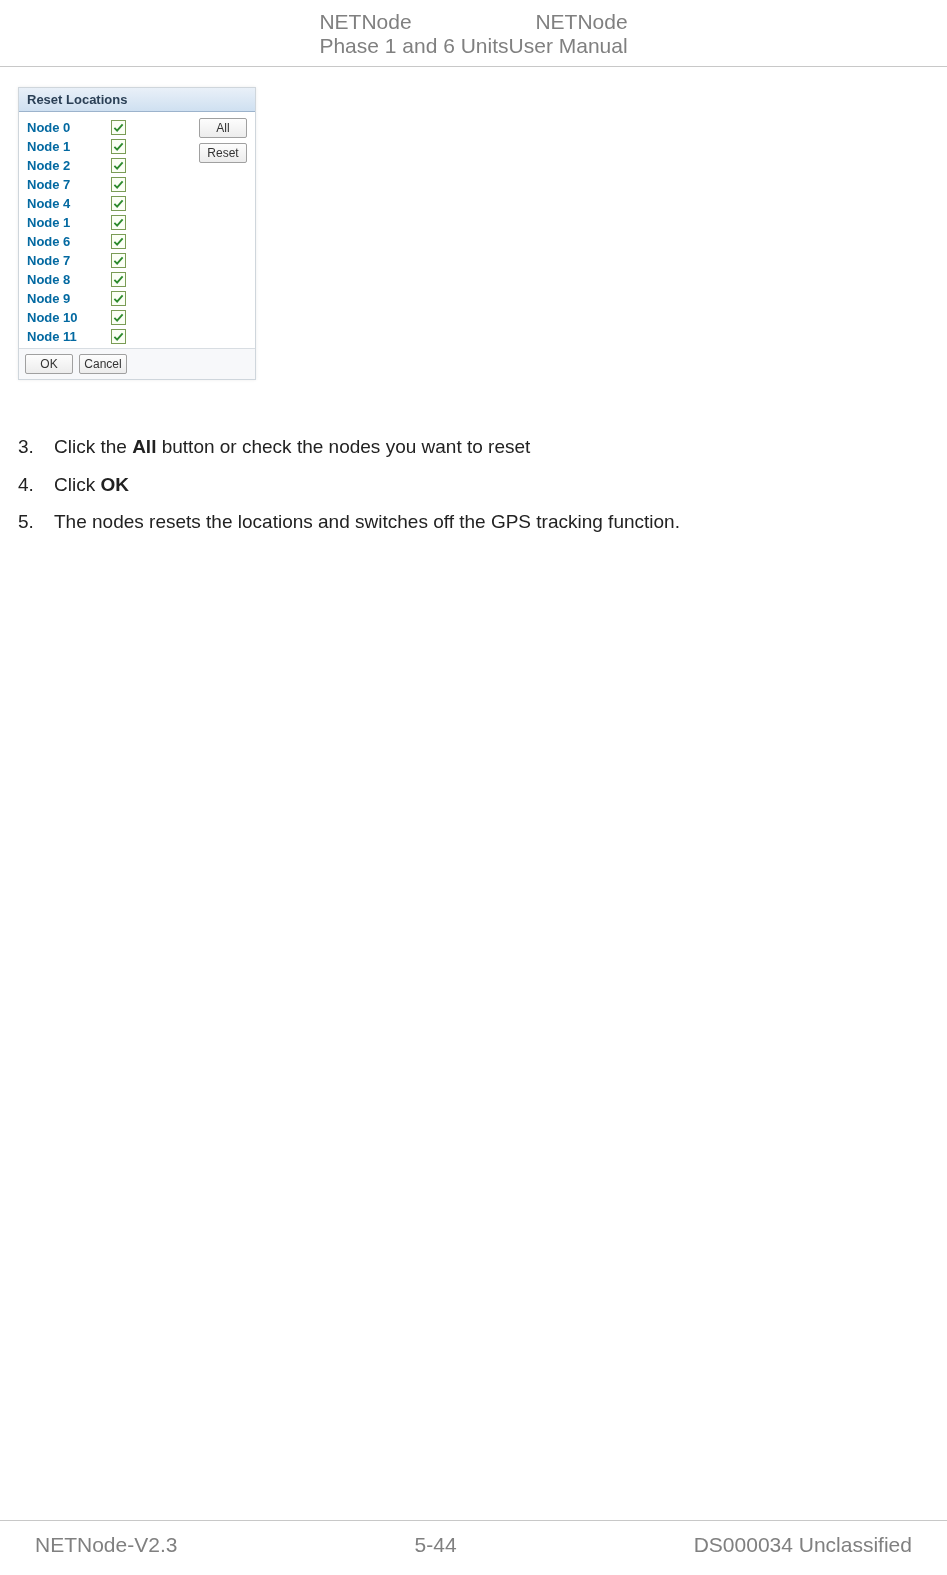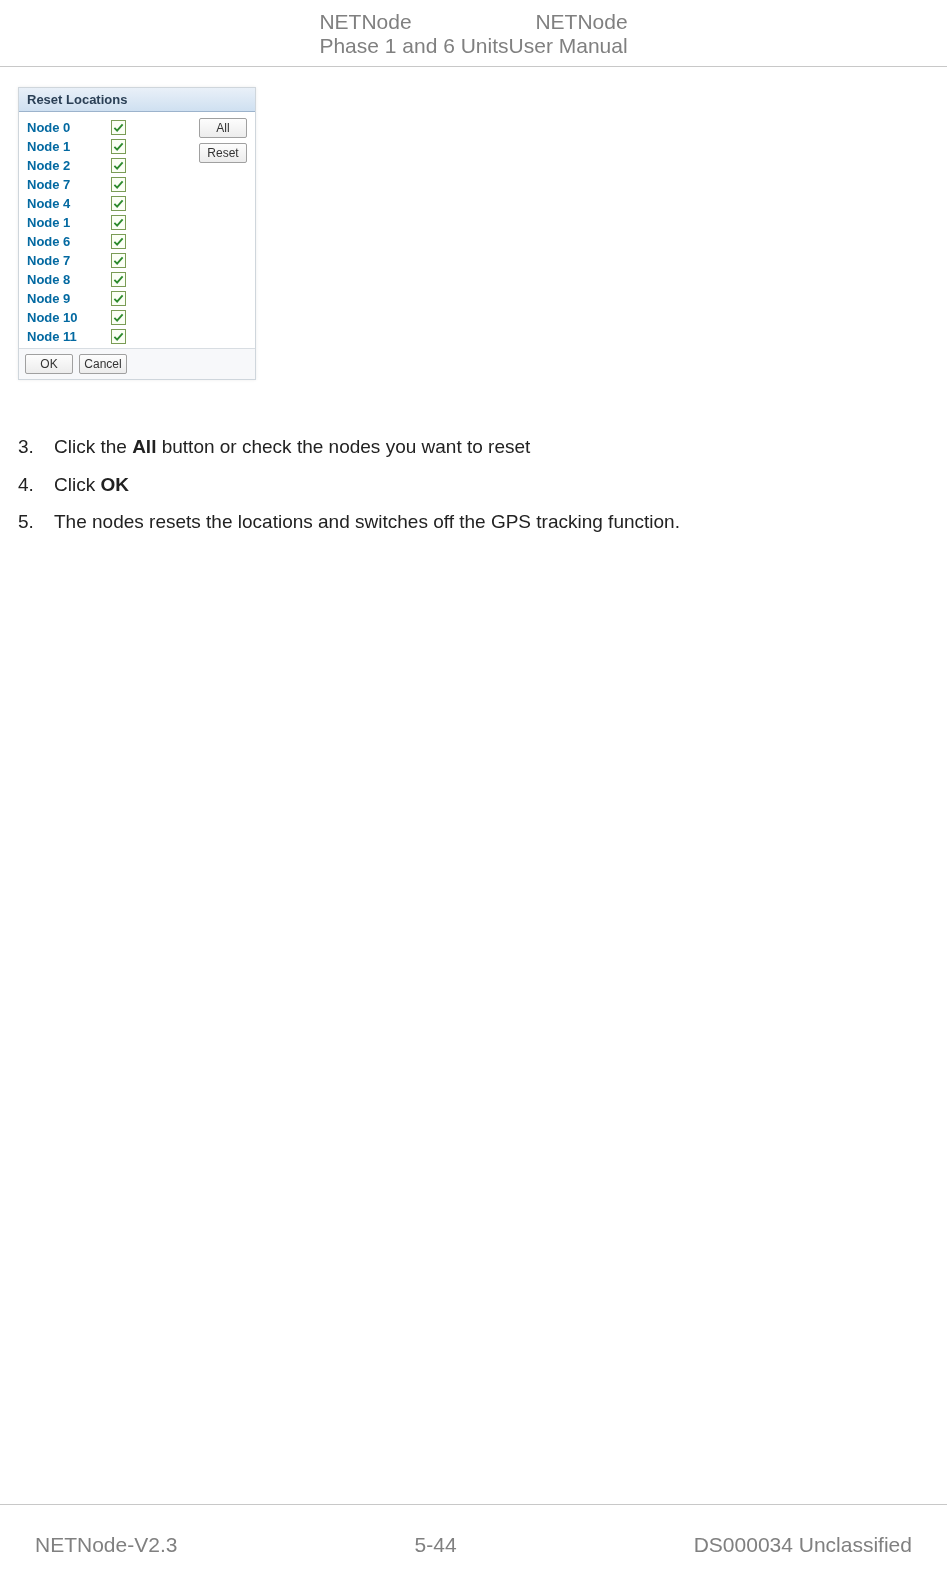--- a/index.html
+++ b/index.html
@@ -99,21 +99,21 @@
   .step-text { flex: 1; line-height: 1.35; }
   .step-text b { font-weight: bold; }
   .footer {
     position: absolute;
     left: 0; right: 0; bottom: 0;
     border-top: 1px solid #c8c8c8;
     color: #808080;
     font-size: 21px;
     display: flex;
     justify-content: space-between;
-    padding: 28px 35px 18px 35px;
+    padding: 12px 35px 18px 35px;
   }
 </style>
 </head>
 <body>
 
 <div class="header">
   <div class="left">
     <div>NETNode</div>
     <div>Phase 1 and 6 Units</div>
   </div>

